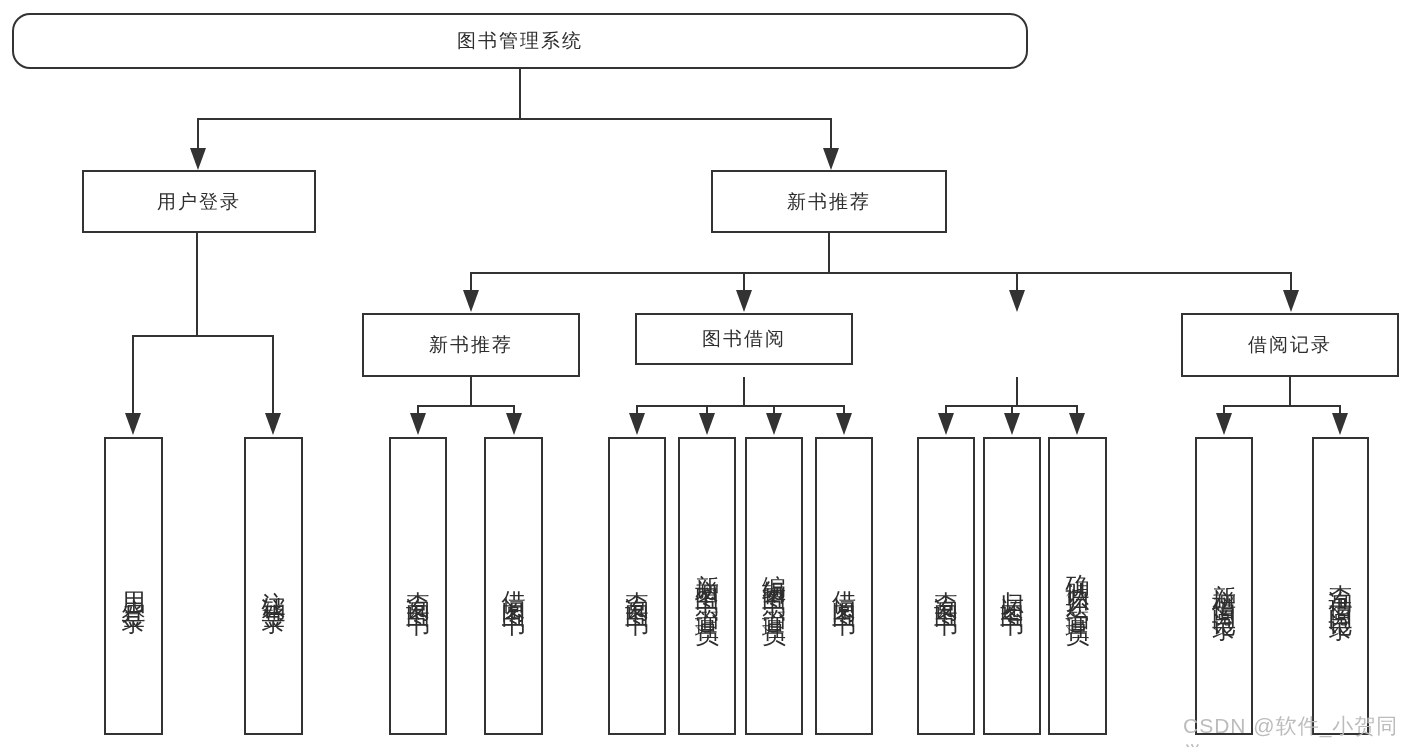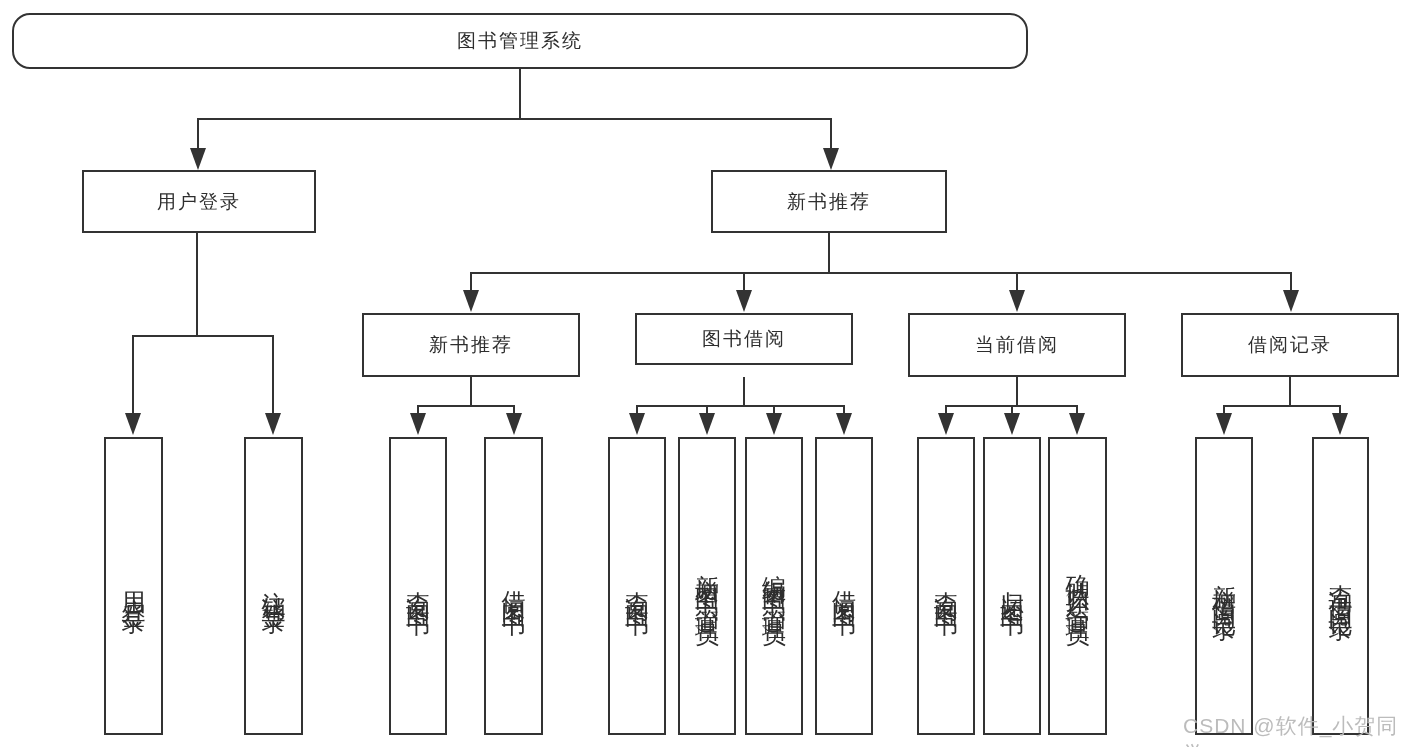--- a/index.html
+++ b/index.html
@@ -121,23 +121,20 @@
   </div>
 
   <div class="node" style="left:362px;top:313px;width:218px;height:64px;font-family:Liberation Serif, serif;">
     <span>新书推荐</span>
   </div>
 
   <div class="node" style="left:635px;top:313px;width:218px;height:52px;">
     <span>图书借阅</span>
   </div>
 
-  <div class="node" style="left:908px;top:313px;width:218px;height:64px;">
-    <span>当前借阅</span>
-  </div>
 
   <div class="node" style="left:1181px;top:313px;width:218px;height:64px;">
     <span>借阅记录</span>
   </div>
 
   <div class="leaf" style="left:104px;width:59px;">
     <span class="vtext">用户登录</span>
   </div>
   <div class="leaf" style="left:244px;width:59px;">
     <span class="vtext">注销登录</span>

